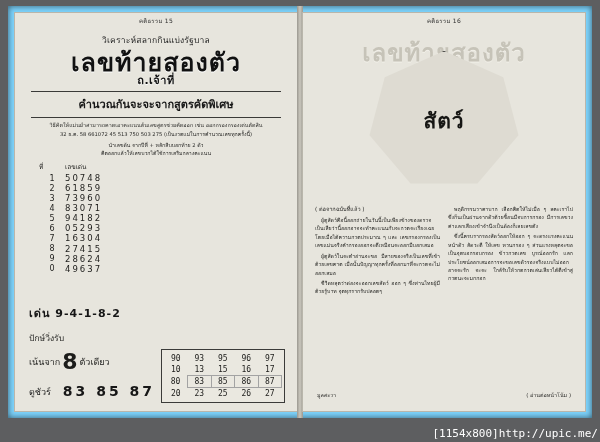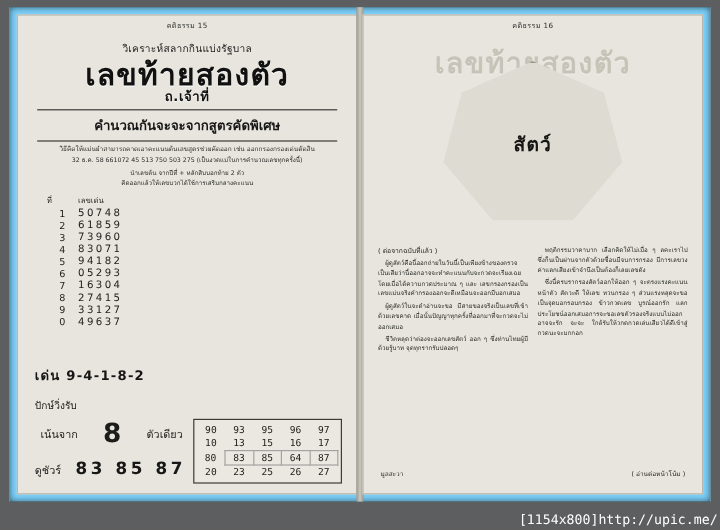--- a/index.html
+++ b/index.html
@@ -83,21 +83,21 @@
   .numlist .hdr{display:flex;align-items:center;margin-bottom:1px;}
   .numlist .hdr .c1{width:26px;font-size:6.5px;}
   .numlist .hdr .c2{width:34px;font-size:6.5px;}
   .numrow{display:flex;align-items:center;line-height:1.18;}
   .numrow .idx{width:26px;text-align:center;font-size:8px;}
   .numrow .val{width:70px;font-size:8.5px;letter-spacing:2px;}
   
   .lowleft{position:absolute;left:4px;bottom:4px;width:128px;}
   .den{font-size:11px;font-weight:bold;color:#151515;letter-spacing:1px;}
   .lock{font-size:8.5px;color:#1c1c1a;margin-top:9px;}
-  .emph{margin-top:7px;font-size:9px;color:#1c1c1a;display:flex;align-items:center;gap:21px;justify-content:center;}
+  .emph{margin-top:7px;font-size:9px;color:#1c1c1a;display:flex;align-items:center;gap:2px;}
   .emph .big{font-size:22px;font-weight:bold;line-height:.9;}
   .dusee{margin-top:11px;font-size:9px;color:#171717;display:flex;align-items:flex-end;gap:12px;}
   .dusee .nums{font-size:14px;font-weight:bold;letter-spacing:3px;}
   
   .gridbox{
     position:absolute;right:2px;bottom:0;width:118px;
     border:1px solid #3b3b39;padding:3px 2px;background:#eae8e0;
   }
   .gridbox table{border-collapse:collapse;width:100%;}
   .gridbox td{
@@ -114,21 +114,21 @@
   .ghost2{
     text-align:center;font-size:12px;font-weight:bold;color:#cbc8be;margin-top:-2px;
   }
   .hept-wrap{position:absolute;left:50%;top:24px;transform:translateX(-50%);}
   .hept{
     width:150px;height:136px;background:#dedbd2;
     border:1.2px solid #2e2e2c;
     clip-path:polygon(50% 0%,89% 19%,99% 61%,72% 96%,28% 96%,1% 61%,11% 19%);
     display:flex;align-items:center;justify-content:center;
   }
-  .hept-label{font-size:16px;font-weight:bold;color:#151513;letter-spacing:1px;}
+  .hept-label{font-size:21px;font-weight:bold;color:#151513;letter-spacing:1px;}
   .cols{
     position:absolute;left:4px;right:4px;top:178px;bottom:20px;
     display:flex;gap:8px;
   }
   .col{flex:1;}
   .col .ctitle{font-size:5.6px;color:#232321;margin-bottom:3px;}
   .col p{
     margin:0 0 2px 0;font-size:5.2px;line-height:1.62;color:#2a2a27;text-align:justify;
   }
   .col .indent{text-indent:6px;}
@@ -202,21 +202,21 @@
           <div class="numrow">
             <div class="idx">7</div>
             <div class="val">16304</div>
           </div>
           <div class="numrow">
             <div class="idx">8</div>
             <div class="val">27415</div>
           </div>
           <div class="numrow">
             <div class="idx">9</div>
-            <div class="val">33127</div>
+            <div class="val">28624</div>
           </div>
           <div class="numrow">
             <div class="idx">0</div>
             <div class="val">49637</div>
           </div>
         </div>
 
         <div class="lowleft">
           <div class="den">เด่น 9-4-1-8-2</div>
           <div class="lock">ปักษ์วิ่งรับ</div>
@@ -245,21 +245,21 @@
               <td>10</td>
               <td>13</td>
               <td>15</td>
               <td>16</td>
               <td>17</td>
             </tr>
             <tr>
               <td>80</td>
               <td class="boxed">83</td>
               <td class="boxed">85</td>
-              <td class="boxed">64</td>
+              <td class="boxed">86</td>
               <td class="boxed">87</td>
             </tr>
             <tr>
               <td>20</td>
               <td>23</td>
               <td>25</td>
               <td>26</td>
               <td>27</td>
             </tr>
           </tbody>

